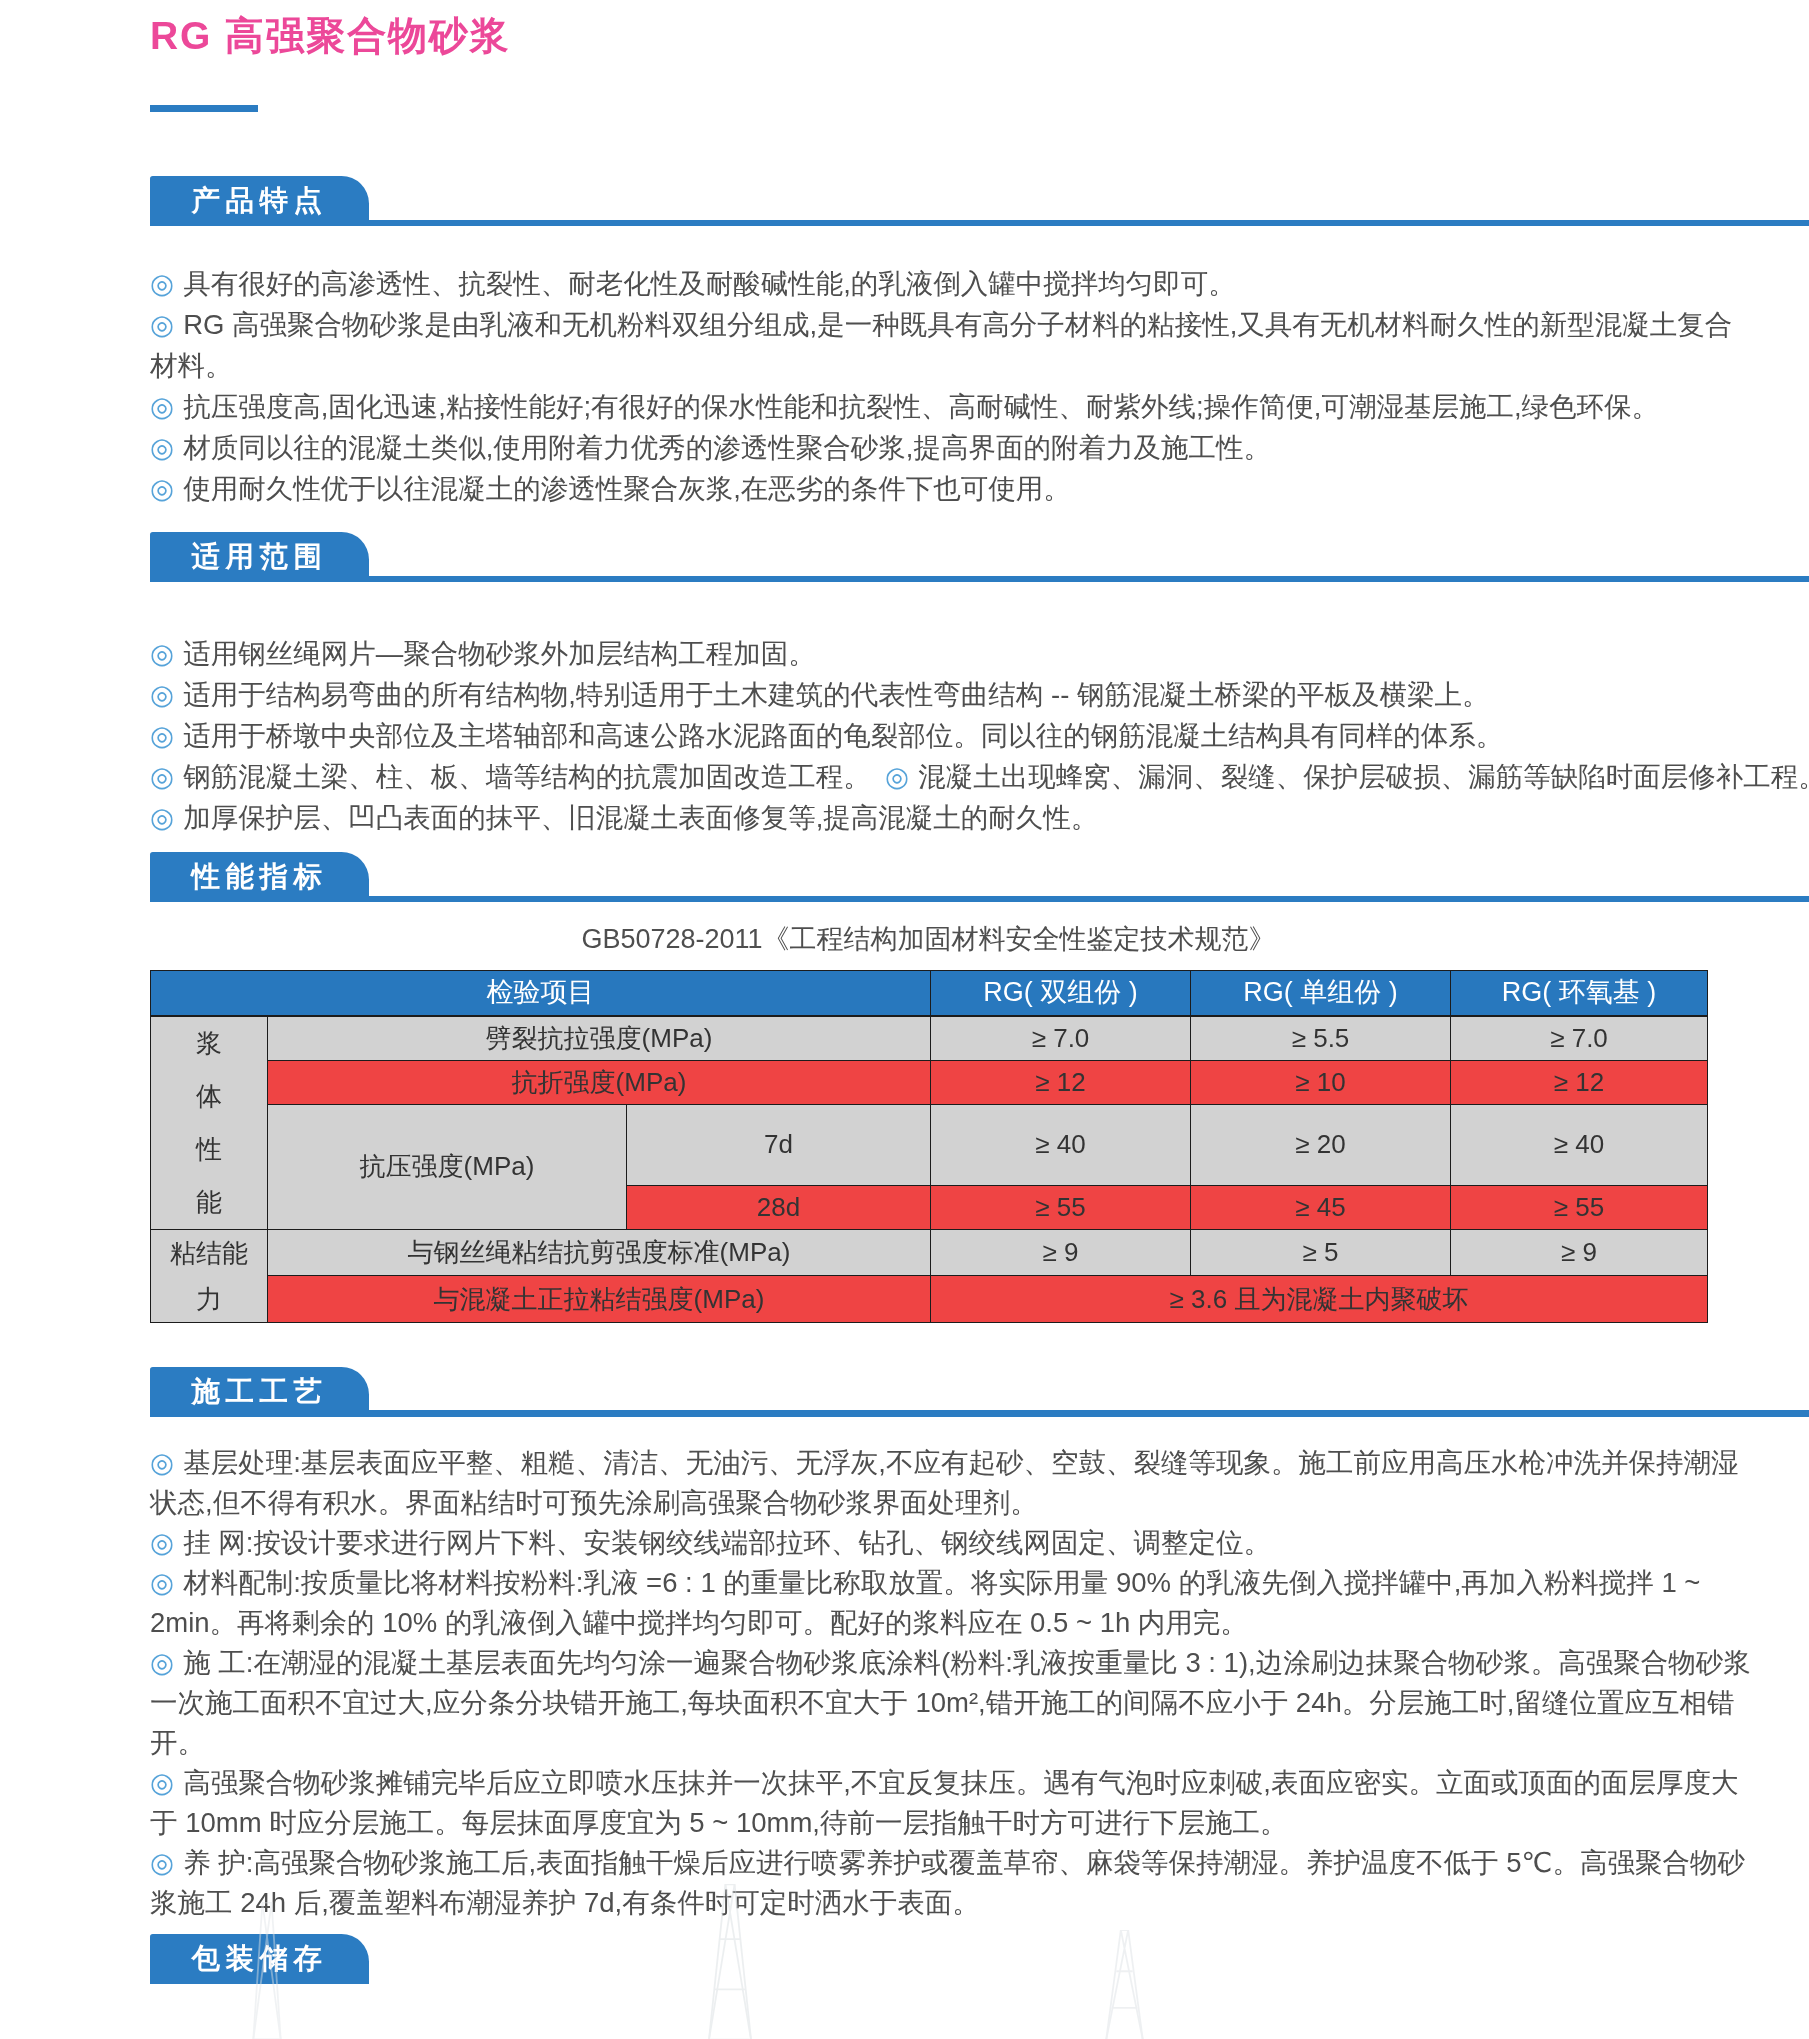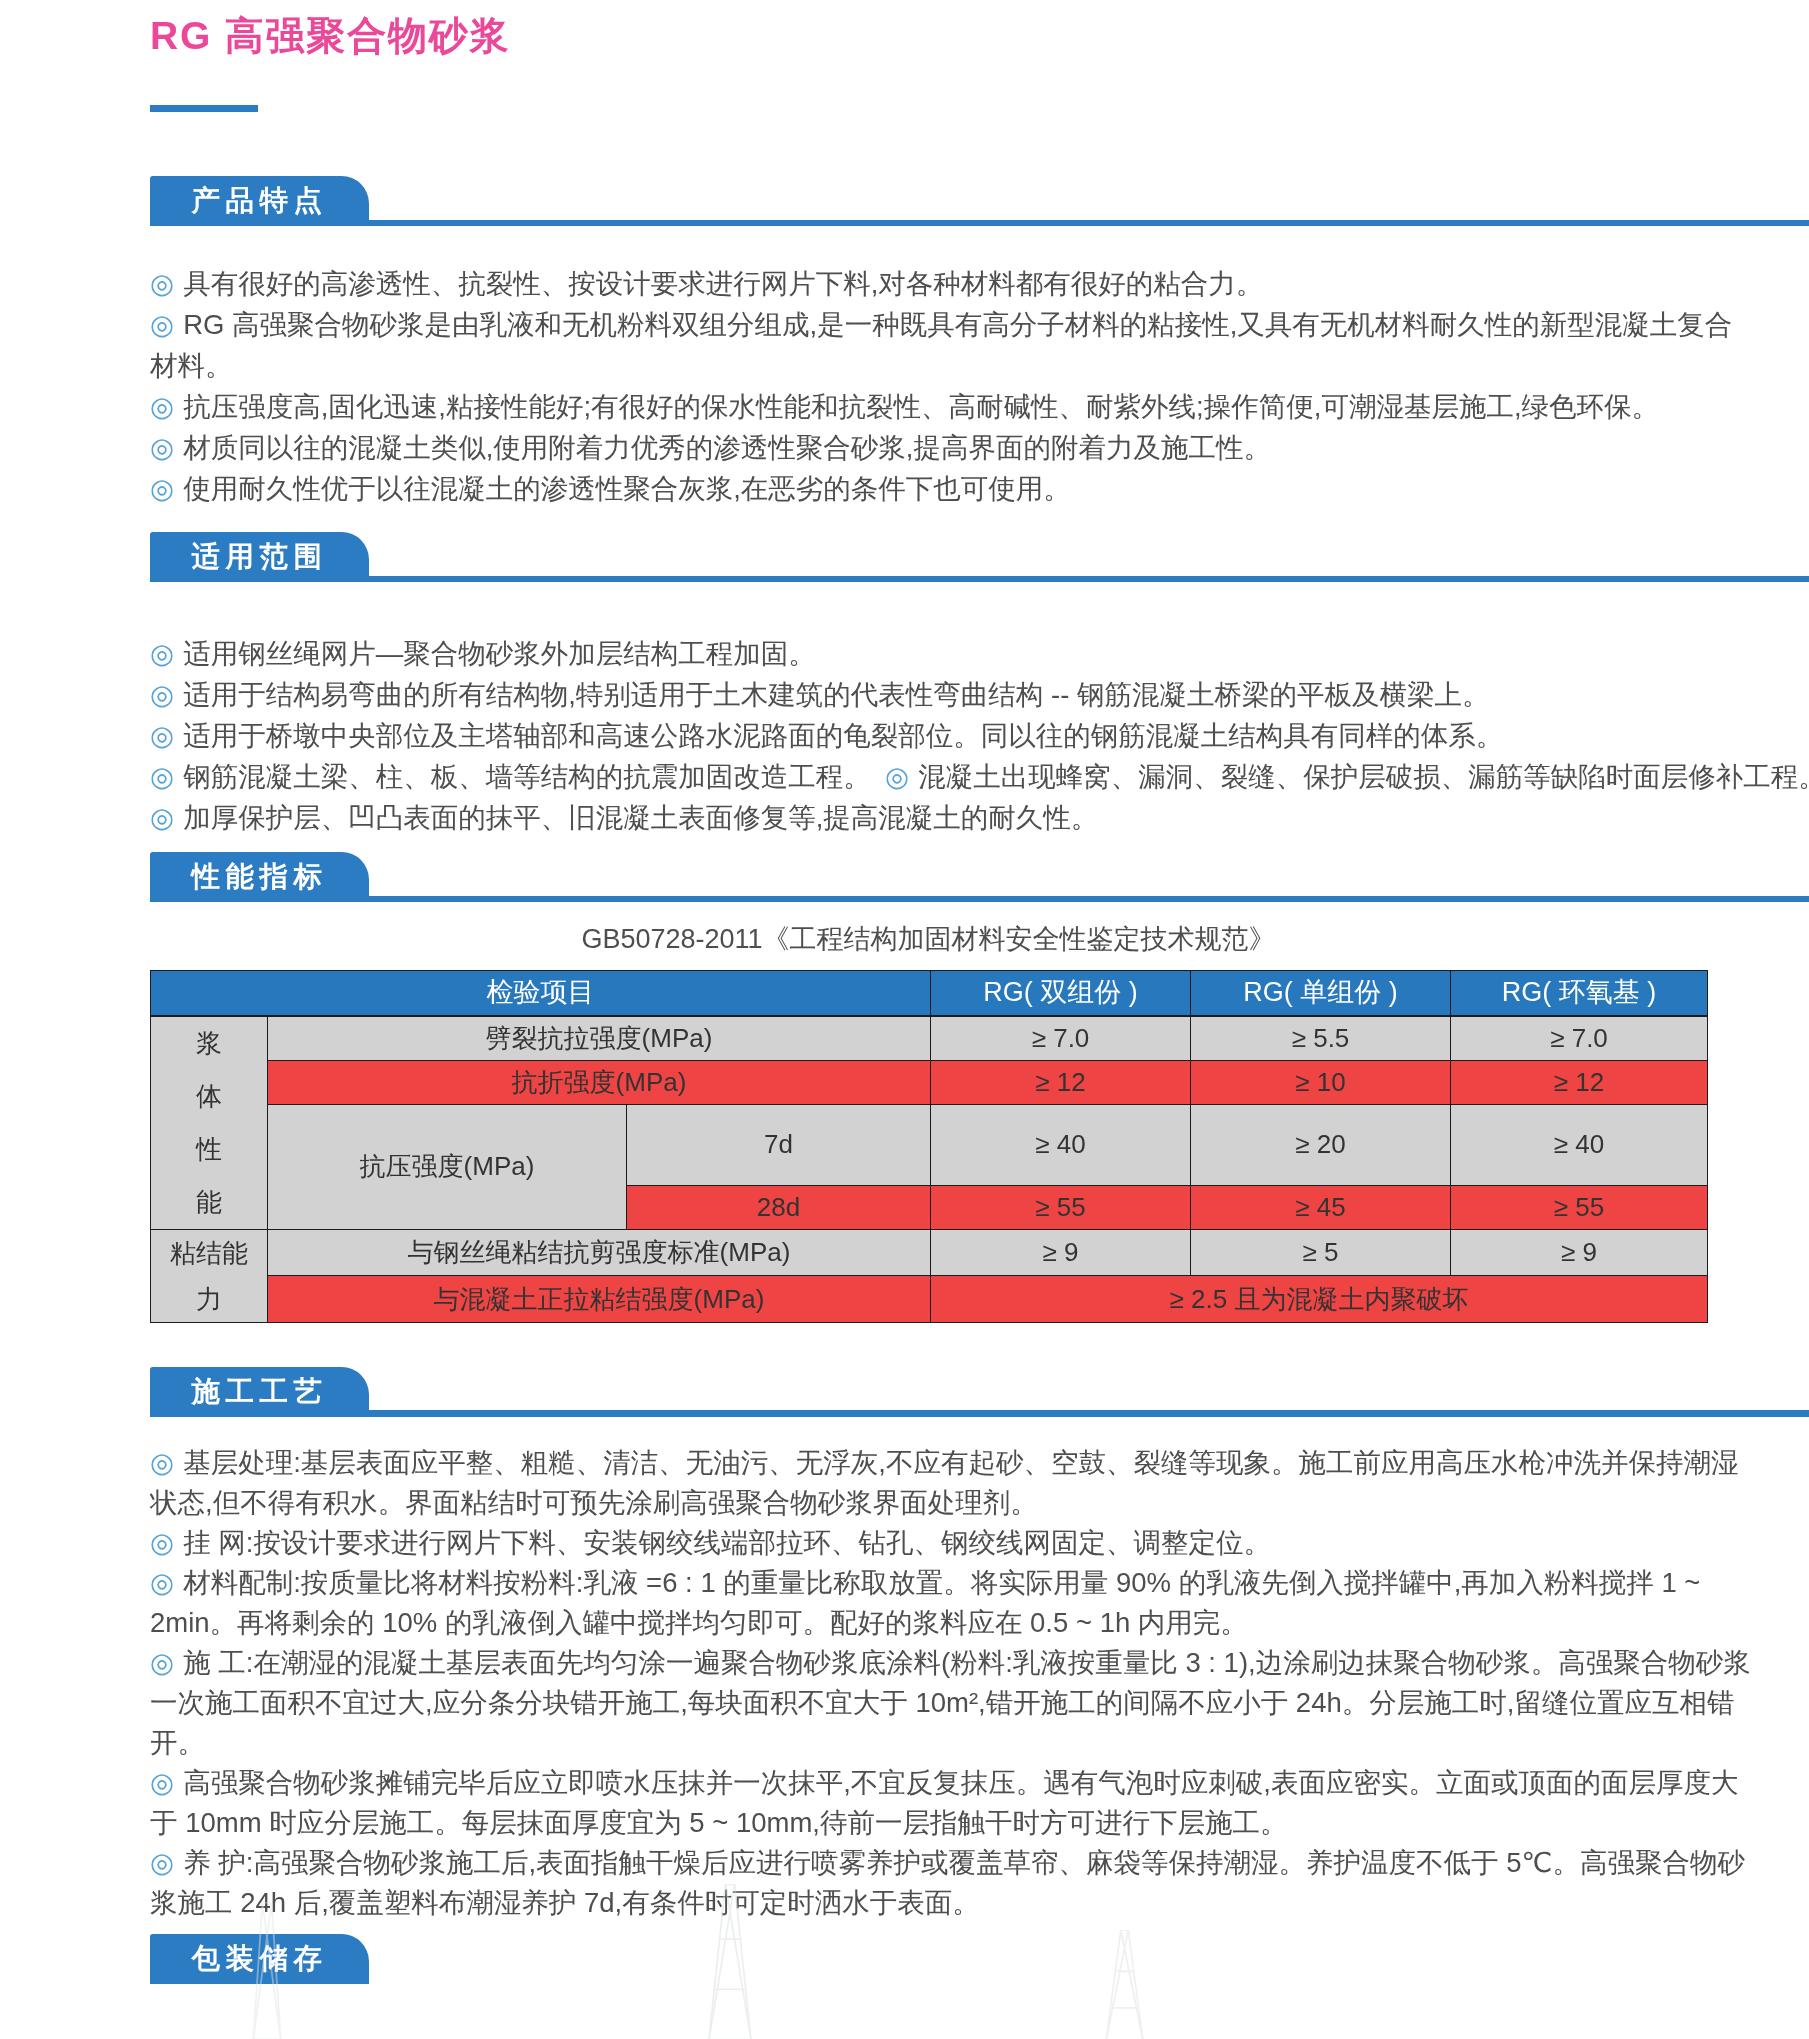--- a/index.html
+++ b/index.html
@@ -80,21 +80,21 @@
   <div class="doc-title">RG 高强聚合物砂浆</div>
   <div class="title-dash"></div>
 
   <div class="section-head mt-sec1">
     <div class="section-rule"></div>
     <div class="section-tab">
       <span>产品特点</span>
     </div>
   </div>
   <div class="blist features-list">
-    <p class="bline"><span class="bmark">◎</span><span>具有很好的高渗透性、抗裂性、按设计要求进行网片下料,对各种材料都有很好的粘合力。</span></p>
+    <p class="bline"><span class="bmark">◎</span><span>具有很好的高渗透性、抗裂性、耐老化性及耐酸碱性能,的乳液倒入罐中搅拌均匀即可。</span></p>
     <p class="bline"><span class="bmark">◎</span><span>RG 高强聚合物砂浆是由乳液和无机粉料双组分组成,是一种既具有高分子材料的粘接性,又具有无机材料耐久性的新型混凝土复合材料。</span></p>
     <p class="bline"><span class="bmark">◎</span><span>抗压强度高,固化迅速,粘接性能好;有很好的保水性能和抗裂性、高耐碱性、耐紫外线;操作简便,可潮湿基层施工,绿色环保。</span></p>
     <p class="bline"><span class="bmark">◎</span><span>材质同以往的混凝土类似,使用附着力优秀的渗透性聚合砂浆,提高界面的附着力及施工性。</span></p>
     <p class="bline"><span class="bmark">◎</span><span>使用耐久性优于以往混凝土的渗透性聚合灰浆,在恶劣的条件下也可使用。</span></p>
   </div>
 
   <div class="section-head mt-sec2">
     <div class="section-rule"></div>
     <div class="section-tab">
       <span>适用范围</span>
@@ -163,21 +163,21 @@
     </tr>
     <tr>
       <td class="glabel" rowspan="2"><span class="vert2">粘结能力</span></td>
       <td class="gray" colspan="2">与钢丝绳粘结抗剪强度标准(MPa)</td>
       <td class="gray">≥ 9</td>
       <td class="gray">≥ 5</td>
       <td class="gray">≥ 9</td>
     </tr>
     <tr>
       <td class="white" colspan="2">与混凝土正拉粘结强度(MPa)</td>
-      <td class="white" colspan="3">≥ 2.5 且为混凝土内聚破坏</td>
+      <td class="white" colspan="3">≥ 3.6 且为混凝土内聚破坏</td>
     </tr>
   </tbody>
     </table>
 
   <div class="section-head mt-sec4">
     <div class="section-rule"></div>
     <div class="section-tab">
       <span>施工工艺</span>
     </div>
   </div>

